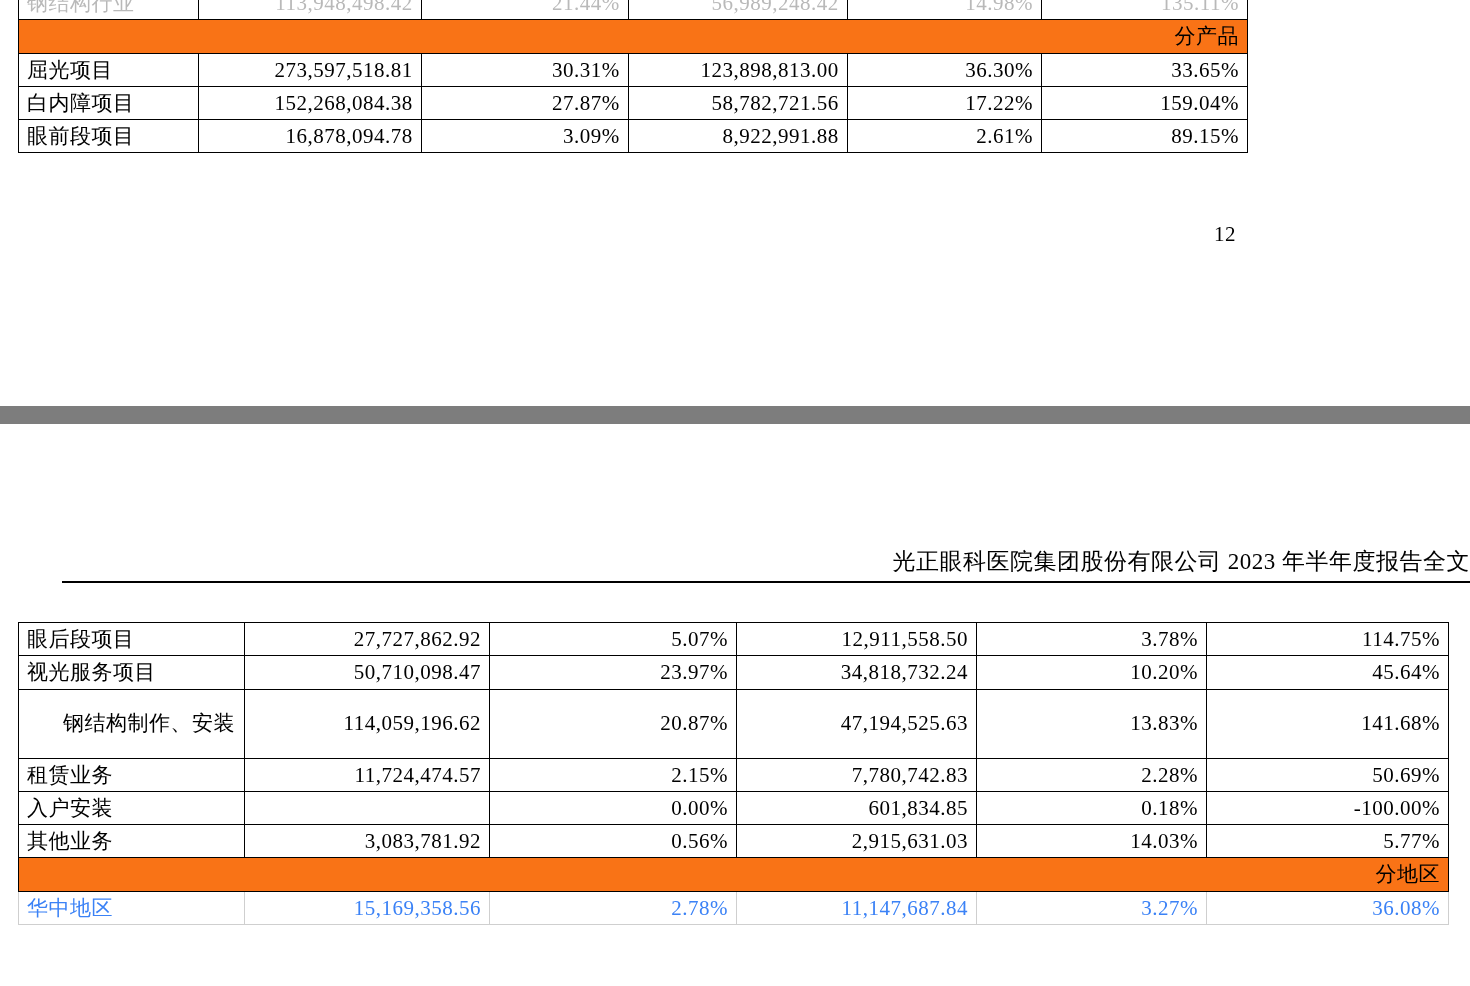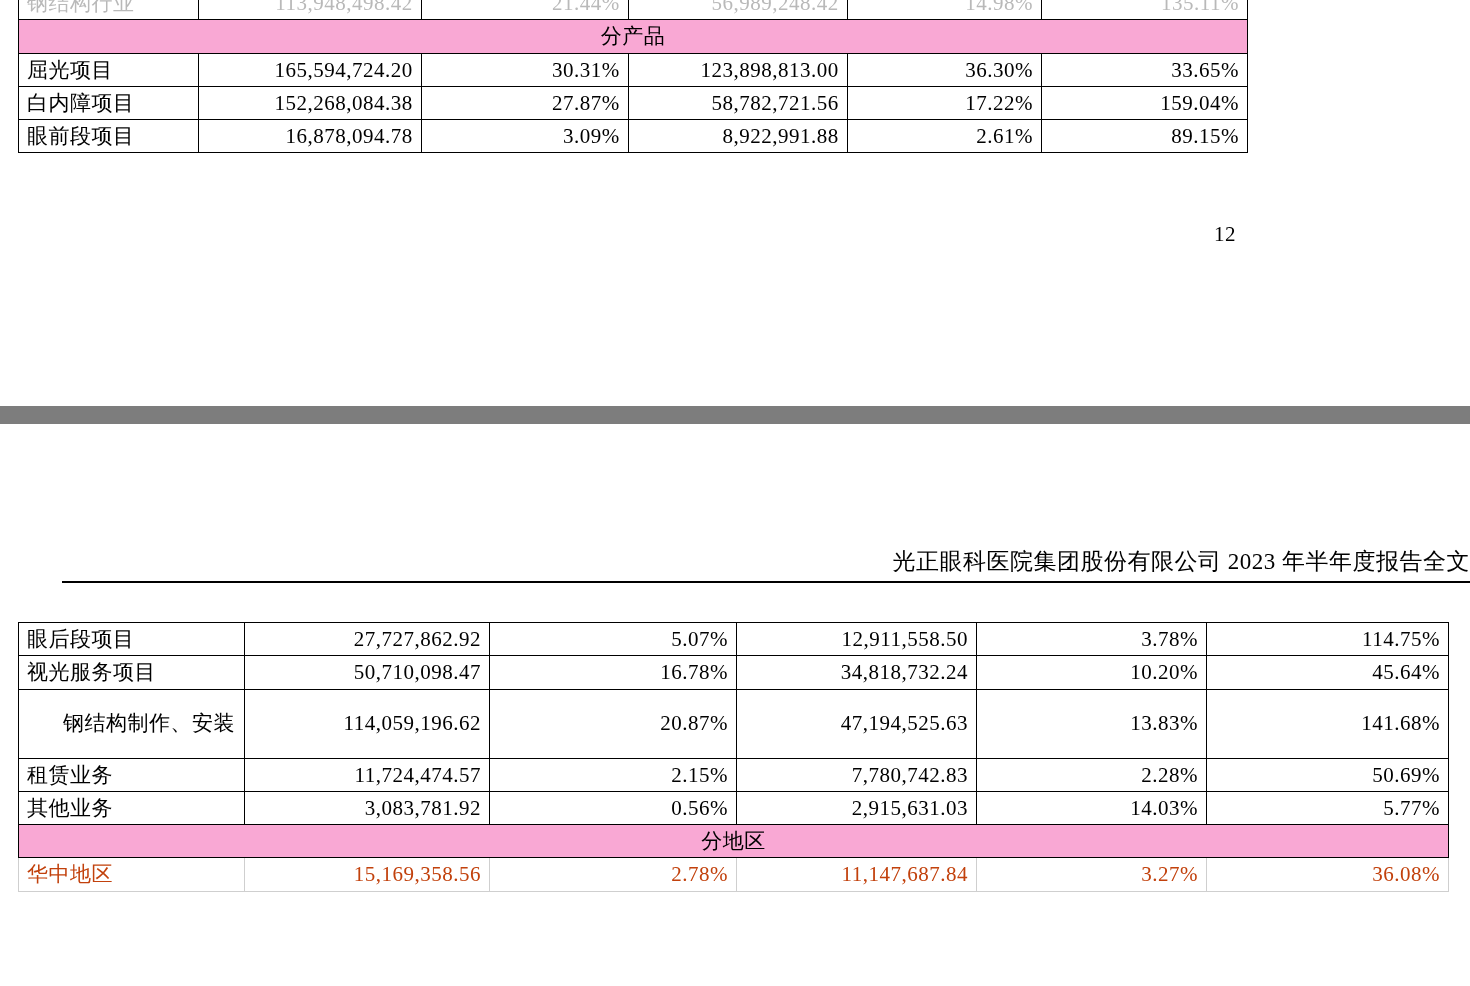--- a/index.html
+++ b/index.html
@@ -35,22 +35,22 @@
     border: 1.5px solid #000000;
     padding: 3px 8px;
     vertical-align: middle;
     line-height: 1.25;
     font-family: "Liberation Serif", serif;
     letter-spacing: 0.5px;
   }
   td.lbl { text-align: left; }
   td.num { text-align: right; }
   tr.section td {
-    background: #f9a8d4;
-    text-align: center;
+    background: #f97316;
+    text-align: right;
     letter-spacing: 0.5px;
   }
 
   
   .c1 { width: 226px; }
   .c2 { width: 245px; }
   .c3 { width: 247px; }
   .c4 { width: 240px; }
   .c5 { width: 230px; }
   .c6 { width: 242px; }
@@ -112,21 +112,21 @@
     border-top: 2px solid #000000;
   }
   #table-bottom {
     position: absolute;
     left: 18px;
     top: 198px;
   }
   .tall-label { line-height: 1.3; }
   tr.row-tall td { height: 62px; padding-left: 44px; }
   tr.faded td {
-    color: #c2410c;
+    color: #3b82f6;
     border-color: #cfcfcf;
   }
 </style>
 </head>
 <body>
 
 <div class="page-top">
 
   <table class="fin" id="table-top">
     <colgroup>
@@ -146,21 +146,21 @@
         <td class="num">14.98%</td>
         <td class="num">135.11%</td>
       </tr>
 
       <tr class="section">
         <td colspan="6">分产品</td>
       </tr>
 
       <tr>
         <td class="lbl">屈光项目</td>
-        <td class="num">165,594,724.20</td>
+        <td class="num">273,597,518.81</td>
         <td class="num">30.31%</td>
         <td class="num">123,898,813.00</td>
         <td class="num">36.30%</td>
         <td class="num">33.65%</td>
       </tr>
       <tr>
         <td class="lbl">白内障项目</td>
         <td class="num">152,268,084.38</td>
         <td class="num">27.87%</td>
         <td class="num">58,782,721.56</td>
@@ -202,21 +202,21 @@
         <td class="lbl">眼后段项目</td>
         <td class="num">27,727,862.92</td>
         <td class="num">5.07%</td>
         <td class="num">12,911,558.50</td>
         <td class="num">3.78%</td>
         <td class="num">114.75%</td>
       </tr>
       <tr>
         <td class="lbl">视光服务项目</td>
         <td class="num">50,710,098.47</td>
-        <td class="num">16.78%</td>
+        <td class="num">23.97%</td>
         <td class="num">34,818,732.24</td>
         <td class="num">10.20%</td>
         <td class="num">45.64%</td>
       </tr>
       <tr class="row-tall">
         <td class="lbl tall-label">钢结构制作、安装</td>
         <td class="num">114,059,196.62</td>
         <td class="num">20.87%</td>
         <td class="num">47,194,525.63</td>
         <td class="num">13.83%</td>
@@ -224,20 +224,28 @@
       </tr>
       <tr>
         <td class="lbl">租赁业务</td>
         <td class="num">11,724,474.57</td>
         <td class="num">2.15%</td>
         <td class="num">7,780,742.83</td>
         <td class="num">2.28%</td>
         <td class="num">50.69%</td>
       </tr>
       <tr>
+        <td class="lbl">入户安装</td>
+        <td class="num"></td>
+        <td class="num">0.00%</td>
+        <td class="num">601,834.85</td>
+        <td class="num">0.18%</td>
+        <td class="num">-100.00%</td>
+      </tr>
+      <tr>
         <td class="lbl">其他业务</td>
         <td class="num">3,083,781.92</td>
         <td class="num">0.56%</td>
         <td class="num">2,915,631.03</td>
         <td class="num">14.03%</td>
         <td class="num">5.77%</td>
       </tr>
 
       <tr class="section">
         <td colspan="6">分地区</td>

